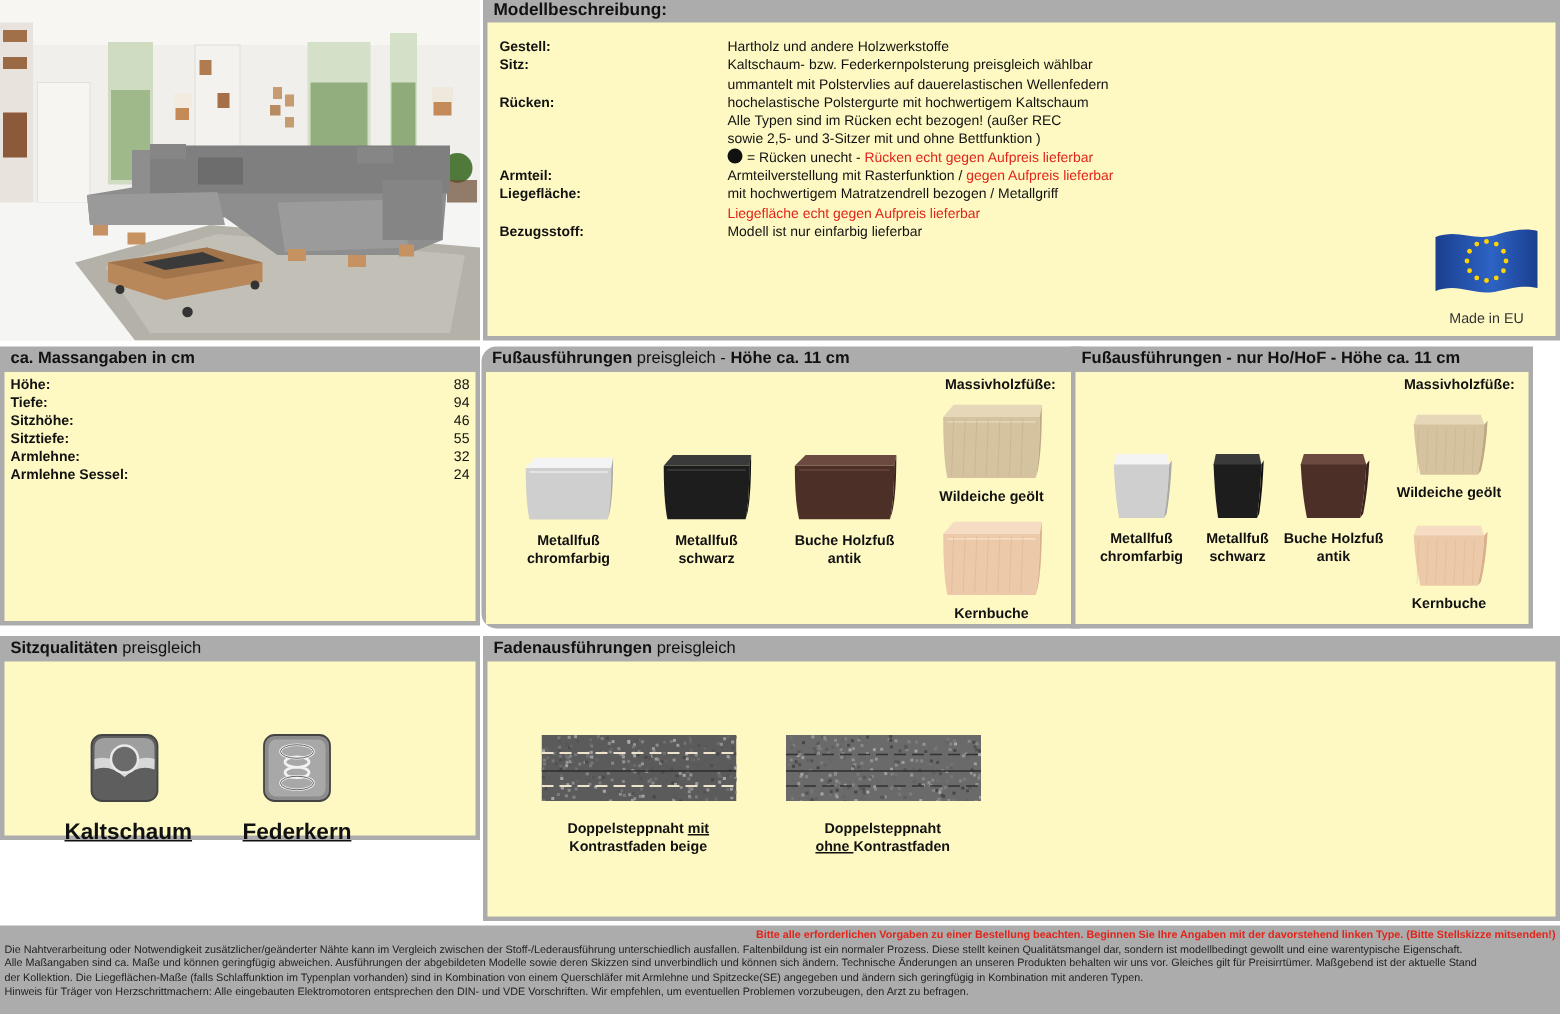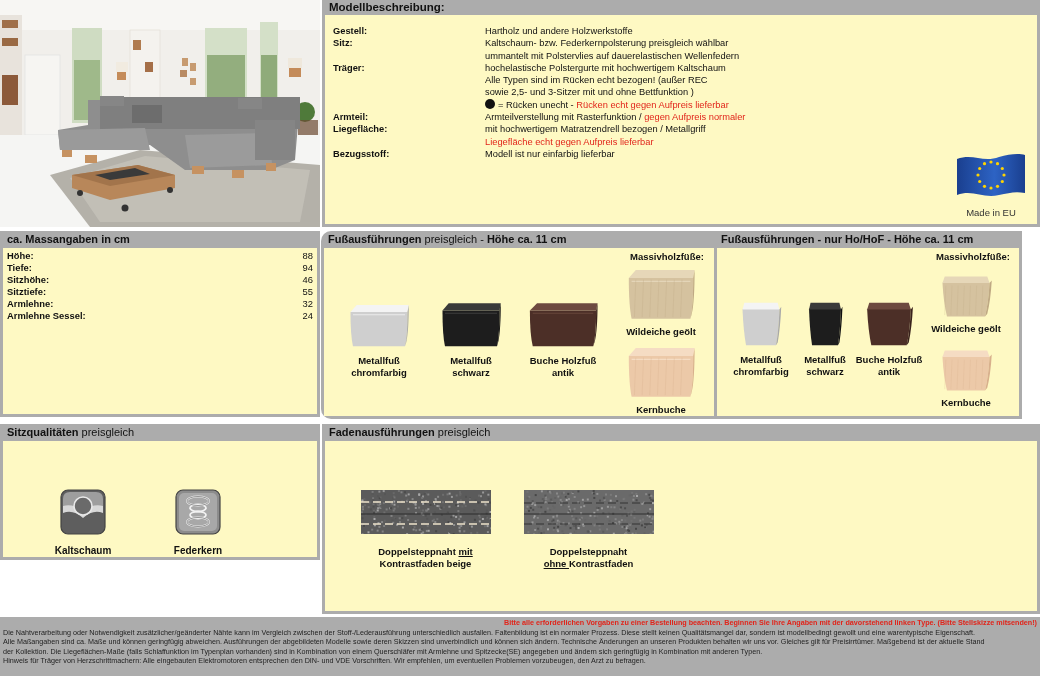--- a/index.html
+++ b/index.html
@@ -40,21 +40,21 @@
   #feet2 { left: 714px; top: 231px; width: 308px; height: 188px; }
   #feet1 .panel-body, #feet2 .panel-body { top: 17px; }
   .foot-item { position: absolute; text-align: center; }
   .foot-label { font-size: 9.5px; font-weight: bold; line-height: 12px; color: #111; white-space: nowrap; }
   .massiv-label { position: absolute; font-size: 9.5px; font-weight: bold; white-space: nowrap; }
 
   
   #seat { left: 0; top: 424px; width: 320px; height: 136px; }
   #seat .panel-body { top: 17px; }
   .seat-item { position: absolute; text-align: center; width: 80px; }
-  .seat-label { font-size: 10px; font-weight: bold; margin-top: 6px; }
+  .seat-label { font-size: 15px; font-weight: bold; margin-top: 6px; text-decoration: underline; }
 
   
   #thread { left: 322px; top: 424px; width: 718px; height: 190px; }
   #thread .panel-body { top: 17px; }
   .thread-item { position: absolute; text-align: center; width: 140px; }
   .thread-label { font-size: 9.5px; font-weight: bold; line-height: 12px; margin-top: 8px; }
   .u { text-decoration: underline; }
 
   
   #notes { position: absolute; left: 0; top: 617px; width: 1040px; height: 59px; background: #acacac; padding: 1px 3px; font-size: 7.2px; line-height: 9.6px; color: #222; overflow: hidden; }
@@ -141,32 +141,32 @@
           </div>
         </div>
         <div class="desc-row">
           <div class="desc-label">Sitz:</div>
           <div class="desc-lines">
             <div><span>Kaltschaum- bzw. Federkernpolsterung preisgleich wählbar</span></div>
             <div><span>ummantelt mit Polstervlies auf dauerelastischen Wellenfedern</span></div>
           </div>
         </div>
         <div class="desc-row">
-          <div class="desc-label">Träger:</div>
+          <div class="desc-label">Rücken:</div>
           <div class="desc-lines">
             <div><span>hochelastische Polstergurte mit hochwertigem Kaltschaum</span></div>
             <div><span>Alle Typen sind im Rücken echt bezogen! (außer REC</span></div>
             <div><span>sowie 2,5- und 3-Sitzer mit und ohne Bettfunktion )</span></div>
             <div><span class="dot"></span><span>= Rücken unecht  -  </span><span class="red">Rücken echt gegen Aufpreis lieferbar</span></div>
           </div>
         </div>
         <div class="desc-row">
           <div class="desc-label">Armteil:</div>
           <div class="desc-lines">
-            <div><span>Armteilverstellung mit Rasterfunktion / </span><span class="red">gegen Aufpreis normaler</span></div>
+            <div><span>Armteilverstellung mit Rasterfunktion / </span><span class="red">gegen Aufpreis lieferbar</span></div>
           </div>
         </div>
         <div class="desc-row">
           <div class="desc-label">Liegefläche:</div>
           <div class="desc-lines">
             <div><span>mit hochwertigem Matratzendrell bezogen / Metallgriff</span></div>
             <div><span class="red">Liegefläche echt gegen Aufpreis lieferbar</span></div>
           </div>
         </div>
         <div class="desc-row">

